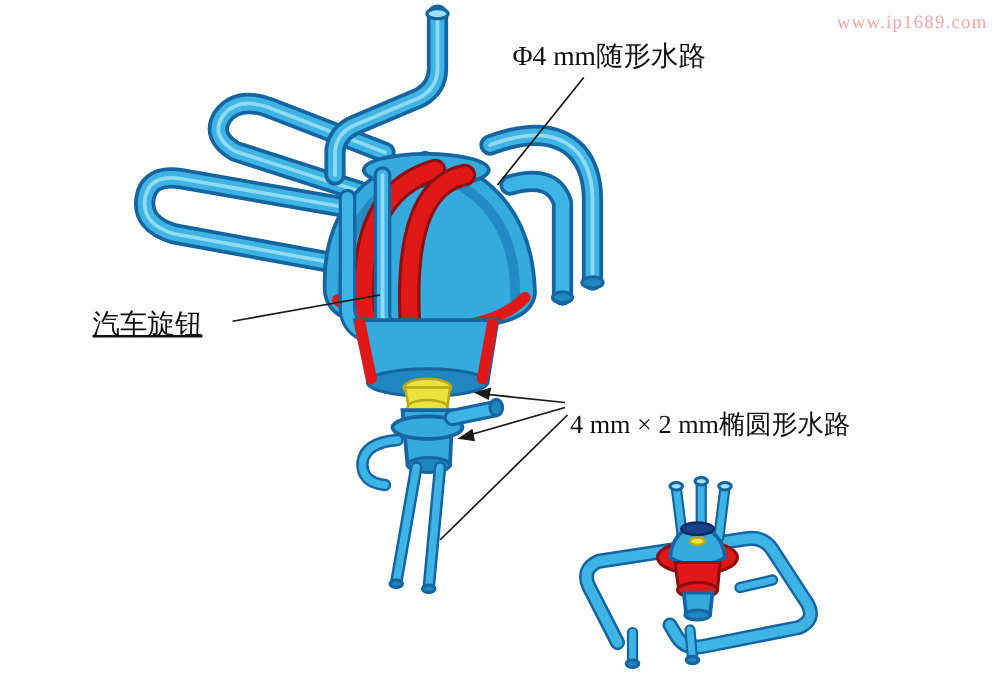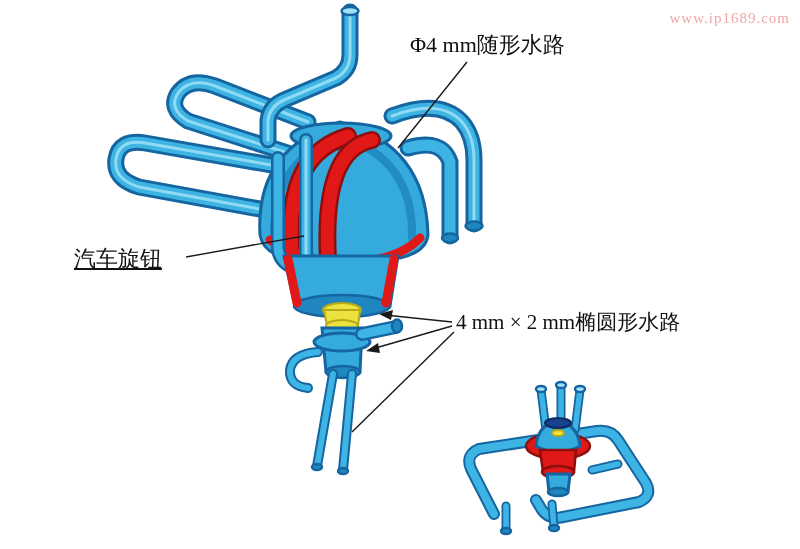--- a/index.html
+++ b/index.html
@@ -25,21 +25,21 @@
   .cap-open{fill:var(--tube-mid,#1f86c0);stroke:var(--tube-dark,#1565a0);stroke-width:2.5;}
   .cap-top{fill:var(--tube-light,#9fe2f6);stroke:var(--tube-dark,#1565a0);stroke-width:2.5;}
   .yellow{fill:var(--yellow,#ece23e);stroke:var(--yellow-dark,#b8a818);stroke-width:2;}
   .navy{fill:var(--cap-navy,#17418c);stroke:#0c2a60;stroke-width:2;}
   .red-solid{fill:var(--red,#e01818);stroke:var(--red-dark,#8e0e0e);stroke-width:2.5;}
   .wrap-arc{fill:none;stroke:var(--tube-mid,#1f86c0);stroke-width:8;stroke-linecap:round;opacity:.85;}
   .leader{stroke:var(--line,#1a1a1a);stroke-width:1.4;fill:none;}
   .arrowhead{fill:var(--line,#1a1a1a);stroke:none;}
   
   .label{position:absolute;color:#111;font-size:22px;white-space:nowrap;line-height:1.15;}
-  .label-elliptical{font-size:21px;}
+  .label-elliptical{font-size:21px;margin-top:17px;}
   .watermark{position:absolute;top:10px;right:10px;color:var(--watermark-color,#f2a6a6);
     font-size:15px;letter-spacing:1px;font-family:"Liberation Serif","DejaVu Serif",serif;text-align:right;}
 </style>
 </head>
 <body>
 
 <div class="canvas">
 
   <svg width="800" height="549" viewBox="0 0 800 549">
     <defs>

